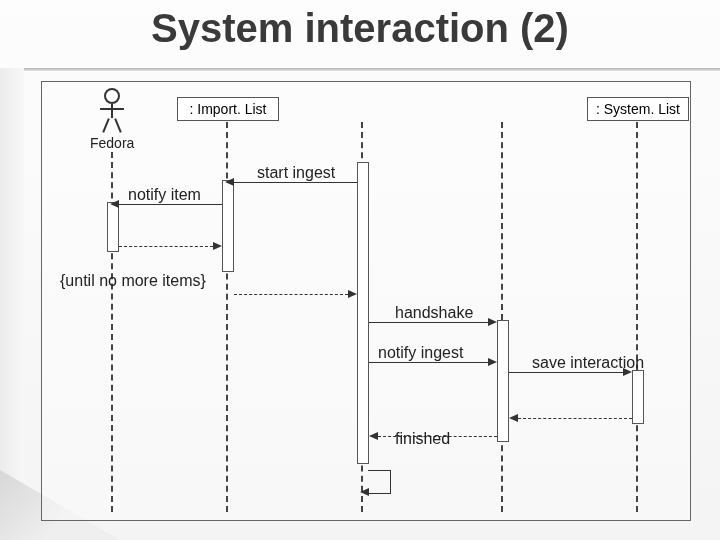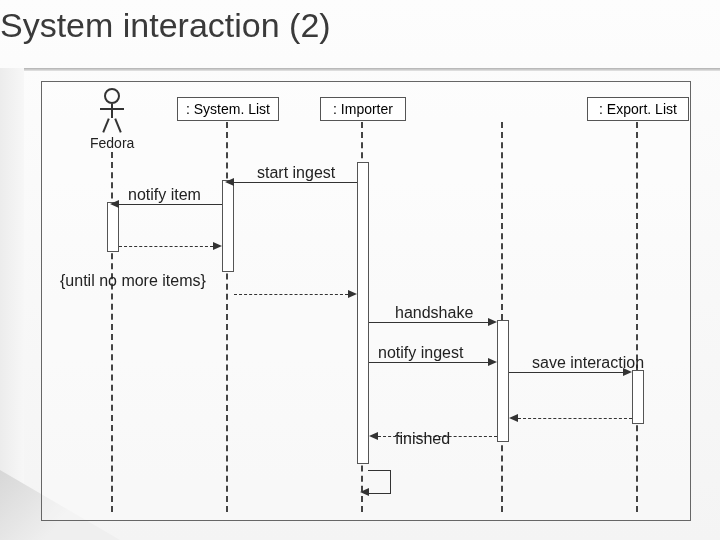--- a/index.html
+++ b/index.html
@@ -1,17 +1,17 @@
 <!DOCTYPE html>
 <html><head>
 <meta charset="utf-8">
 <style>
   html,body{margin:0;padding:0;width:720px;height:540px;font-family:Verdana,Geneva,sans-serif;background:#fff;overflow:hidden}
   .page{position:relative;width:720px;height:540px;background:linear-gradient(180deg,#fdfdfd 0%,#f4f4f4 100%)}
-  .title{position:absolute;top:6px;left:0;width:100%;text-align:left;font-size:34px;color:#3a3a3a;font-weight:400}
+  .title{position:absolute;top:6px;left:0;width:100%;text-align:center;font-size:40px;color:#3a3a3a;font-weight:700}
   
   .bar-top{position:absolute;top:68px;left:0;width:720px;height:3px;background:linear-gradient(180deg,#b0b0b0,#e6e6e6)}
   .bar-left{position:absolute;top:68px;left:0;width:24px;height:472px;background:linear-gradient(90deg,#ececec,#f7f7f7)}
   .corner{position:absolute;left:0;bottom:0;width:120px;height:70px;background:linear-gradient(135deg,#d7d7d7 0%,#efefef 60%);clip-path:polygon(0 0,100% 100%,0 100%)}
   .frame{position:absolute;top:81px;left:41px;width:648px;height:438px;border:1px solid #666;background:rgba(255,255,255,.35)}
   .box{position:absolute;border:1px solid #555;background:#fff;font-size:14px;display:flex;align-items:center;justify-content:center;height:22px}
   .lbl{position:absolute;font-size:14px;color:#222;white-space:nowrap}
   .msg-lbl{position:absolute;font-size:16px;color:#222;white-space:nowrap}
   
   .life{position:absolute;width:0;border-right:2px dashed #444}
@@ -45,23 +45,22 @@
   <div class="frame">
 
     <div class="actor" style="left:55px;top:6px">
       <div class="head"></div>
         <div class="body"></div>
         <div class="arms"></div>
         <div class="legs"></div>
     </div>
     <div class="lbl" style="left:48px;top:53px">Fedora</div>
 
-    <div class="box" style="left:135px;top:15px;width:100px">: System. List</div>
-    <div class="box" style="left:278px;top:15px;width:84px">: Importer</div>
-    <div class="box" style="left:545px;top:15px;width:100px">: Export. List</div>
+    <div class="box" style="left:135px;top:15px;width:100px">: Import. List</div>
+    <div class="box" style="left:545px;top:15px;width:100px">: System. List</div>
 
     <div class="life" style="left:69px; top:70px; height:360px"></div>
     <div class="life" style="left:184px;top:40px; height:390px"></div>
     <div class="life" style="left:319px;top:40px; height:390px"></div>
     <div class="life" style="left:459px;top:40px; height:390px"></div>
     <div class="life" style="left:594px;top:40px; height:390px"></div>
 
     <div class="act" style="left:315px;top:80px;height:300px"></div>
     <div class="act" style="left:180px;top:98px;height:90px"></div>
     <div class="act" style="left:65px; top:120px;height:48px"></div>

